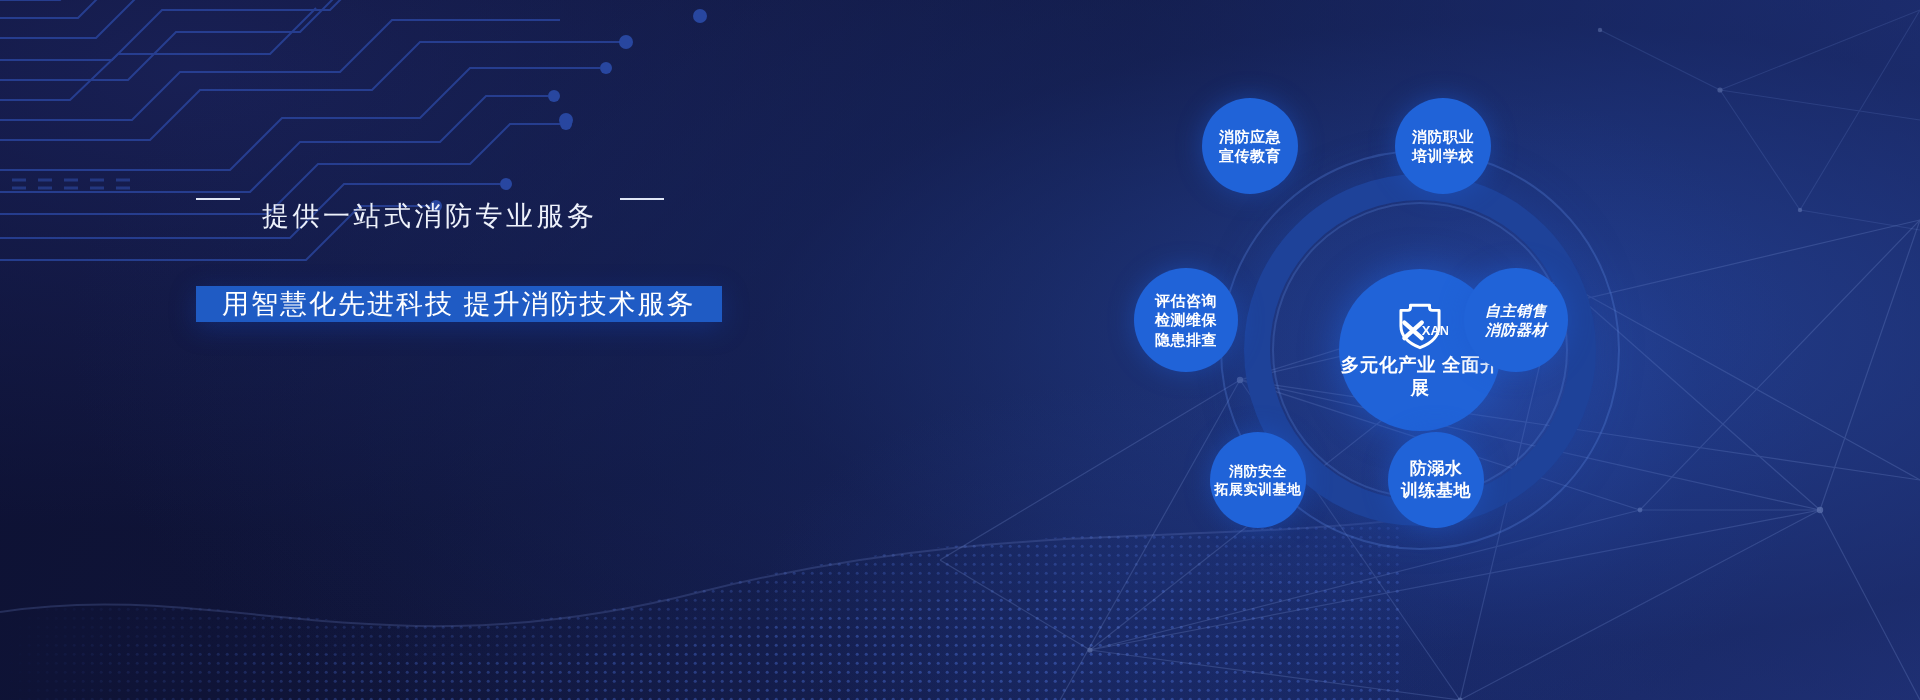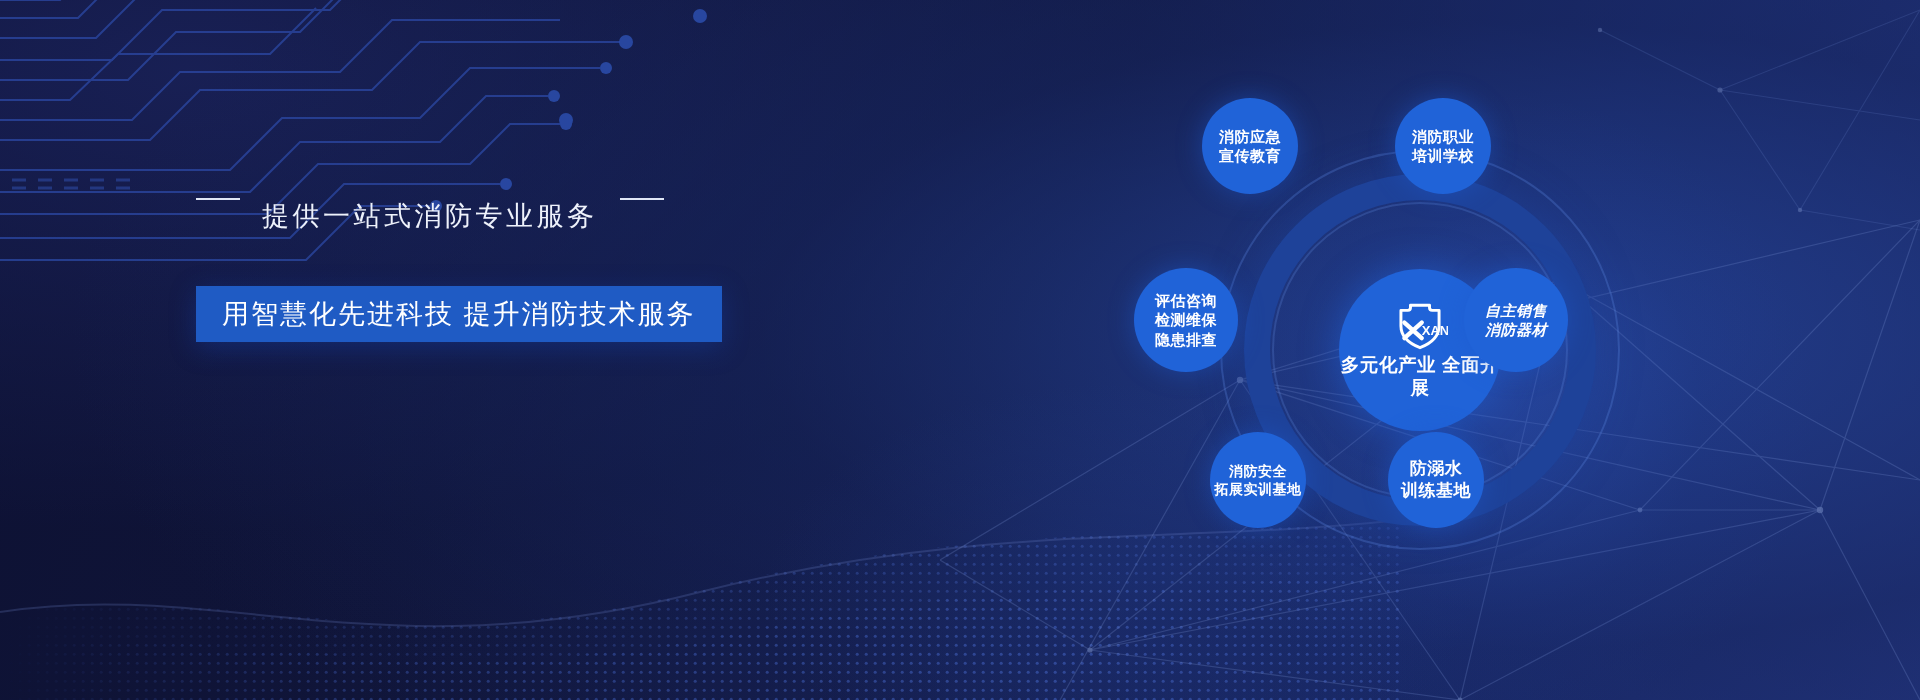--- a/index.html
+++ b/index.html
@@ -56,21 +56,21 @@
 
   .eyebrow {
     margin-top:22px;
     color:#a9b4d4; font-size:13.5px; letter-spacing:2.6px; font-weight:400;
     white-space:nowrap;
   }
 
   .cta {
     margin-top:52px;
     display:inline-flex; align-items:center; justify-content:center;
-    height:56px; padding:0 26px;
+    height:36px; padding:0 26px;
     background:#1f5bc4;
     color:#ffffff; font-size:27px; letter-spacing:2px; font-weight:400;
     white-space:nowrap; border:none; cursor:pointer;
     box-shadow:0 6px 26px rgba(20,60,160,.45);
   }
 
   
   .diagram { position:absolute; left:1140px; top:70px; width:560px; height:560px; }
 
   .ring-outer {

